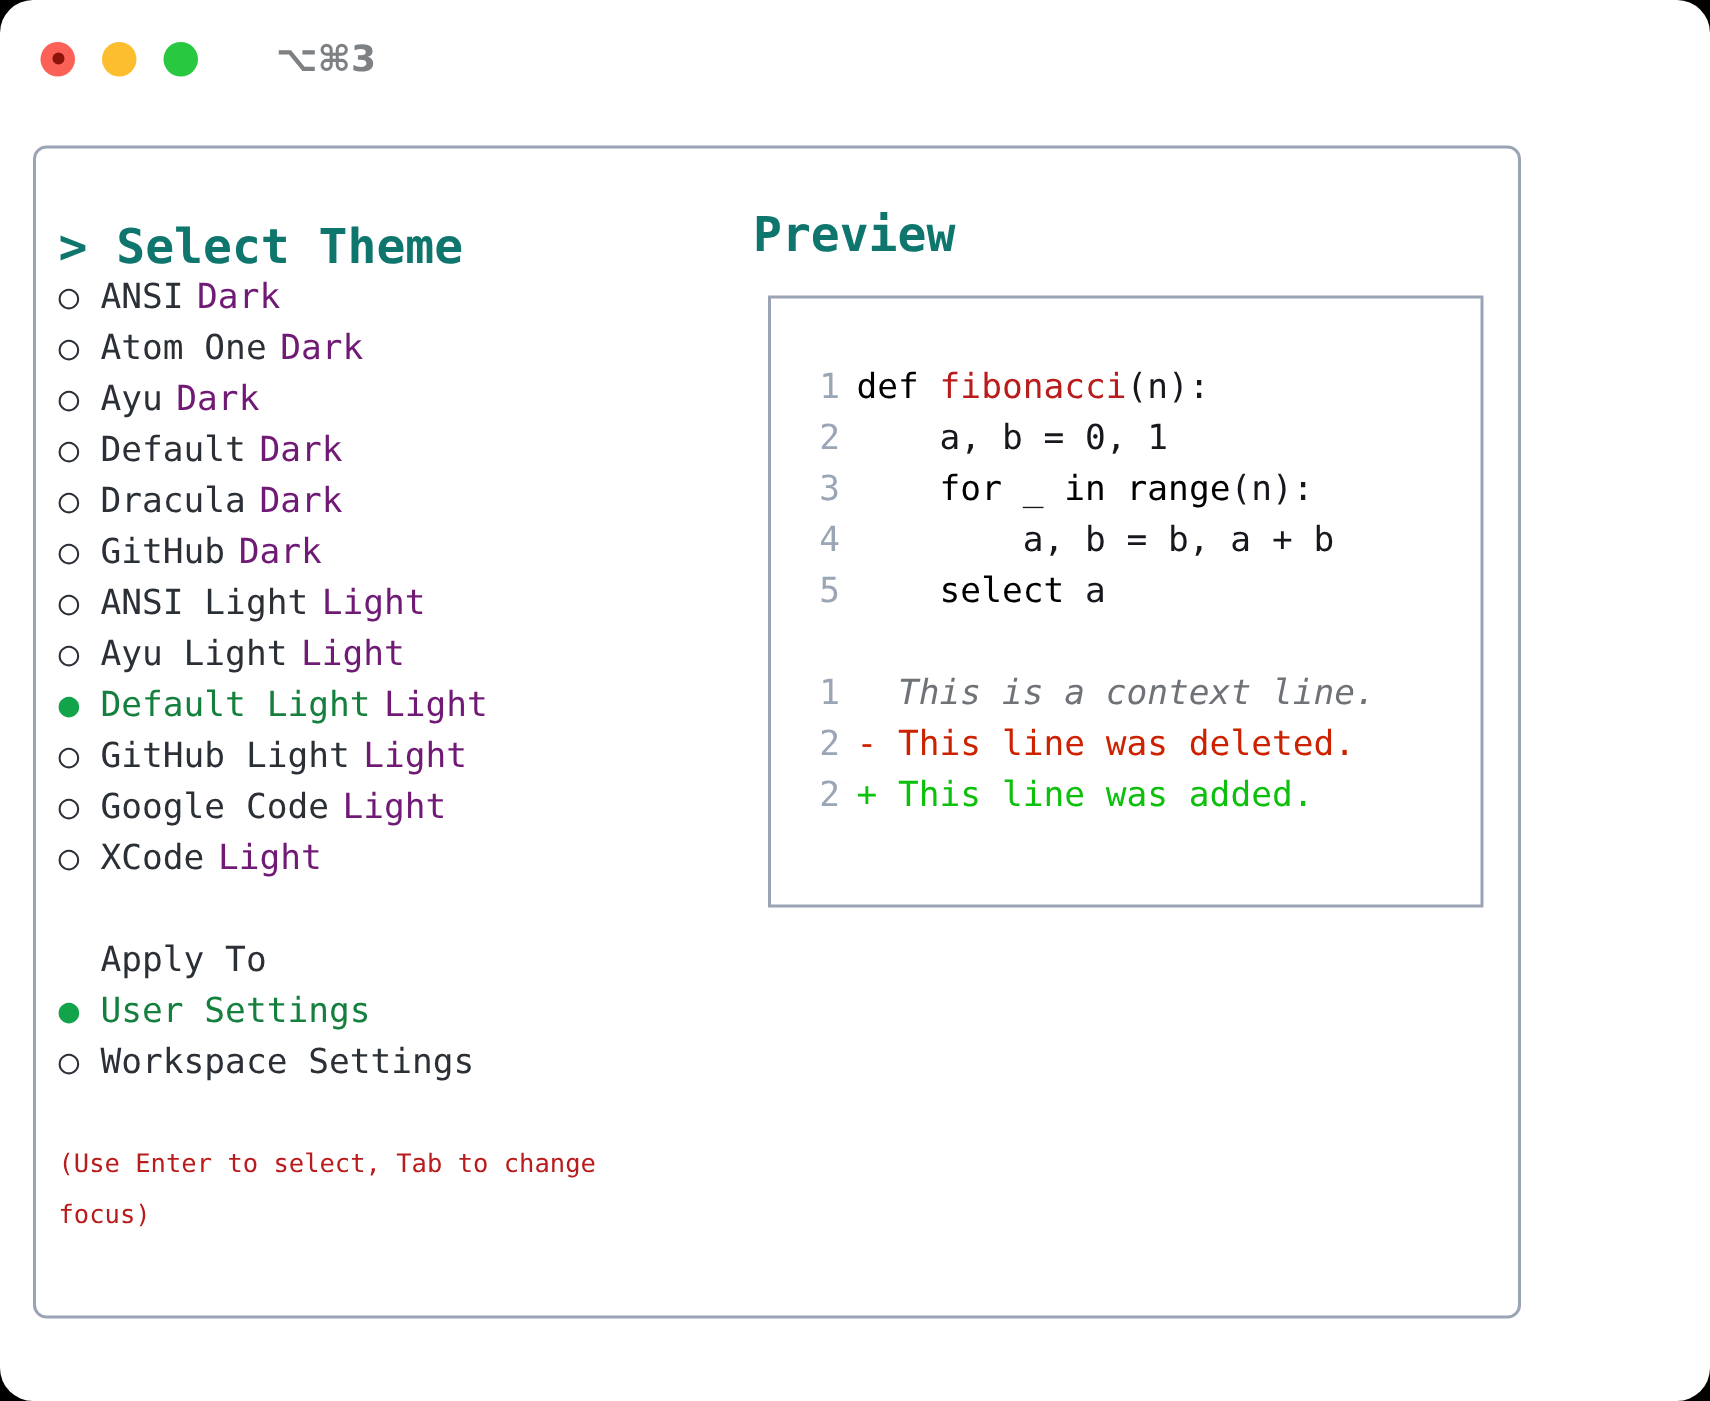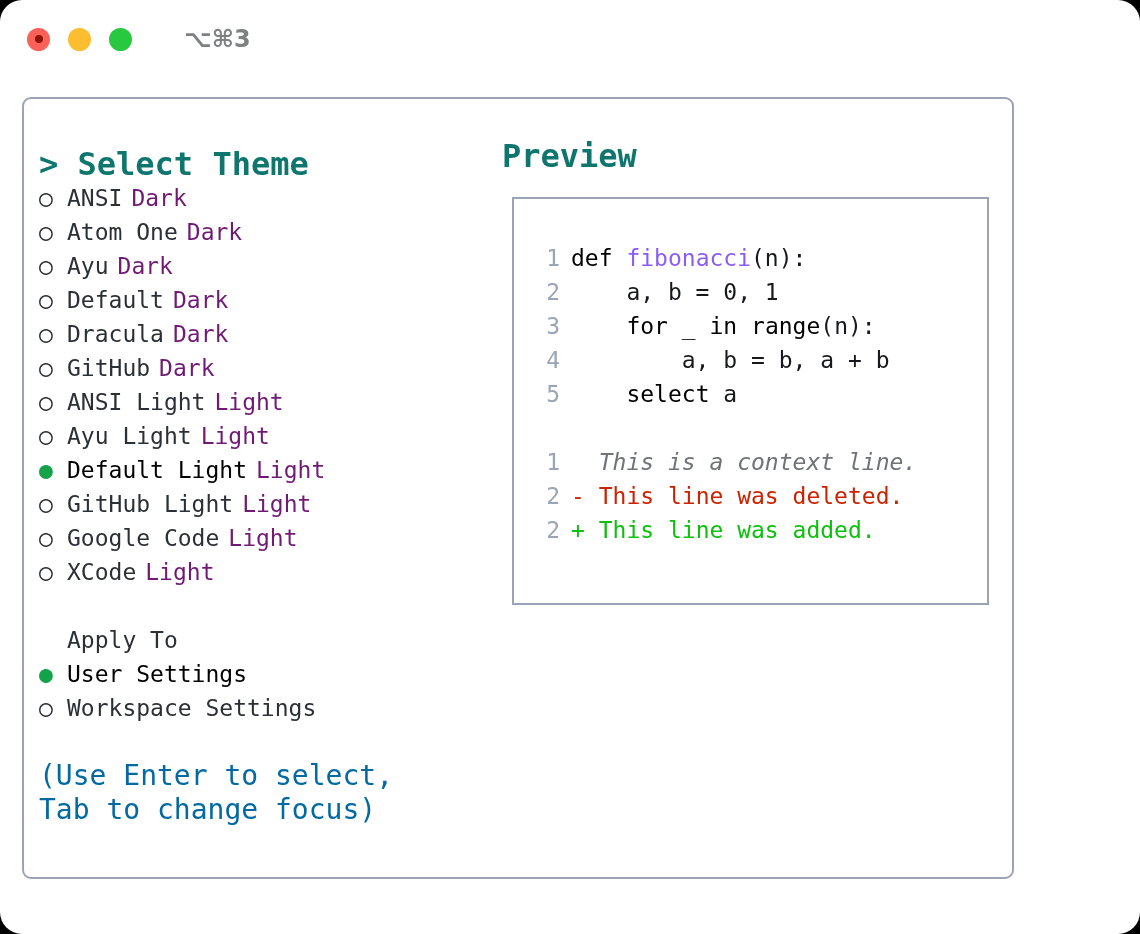--- a/index.html
+++ b/index.html
@@ -122,35 +122,35 @@
     width: 28px;
     flex: 0 0 28px;
     font-size: 23px;
     line-height: 34px;
   }
   .marker.unselected { color: #2b2f36; }
   .marker.selected   { color: #12a34b; }
   .marker.blank      { color: transparent; }
 
   .row-label { color: #2b2f36; }
-  .row-label.is-selected { color: #000000; }
+  .row-label.is-selected { color: #15803d; }
 
   .row-tag {
     color: #701a75;
     margin-left: 9px;
     text-align: center;
   }
 
   .spacer-row { height: 34px; }
 
   #hint {
     margin-top: 34px;
-    font-size: 28px;
-    line-height: 34px;
-    color: #0369a1;
+    font-size: 17px;
+    line-height: 34px;
+    color: #b91c1c;
     width: 412px;
     font-family: "DejaVu Sans Mono", "Liberation Mono", monospace;
   }
 
   
   #preview-box {
     position: absolute;
     left: 10px;
     top: 58px;
     width: 477px;
@@ -176,21 +176,21 @@
     flex: 0 0 30px;
     width: 30px;
     text-align: right;
     color: #9aa5b5;
     margin-right: 11px;
   }
 
   .code-text { color: #16181d; }
 
   .tok-kw     { color: #000000; }
-  .tok-fn     { color: #8b5cf6; }
+  .tok-fn     { color: #b91c1c; }
   .tok-plain  { color: #16181d; }
 
   .diff-gap { height: 34px; }
 
   .diff-line .dtext.context { color: #6f7378; font-style: italic; }
   .diff-line .dtext.deleted { color: #cc2200; }
   .diff-line .dtext.added   { color: #0cc00c; }
 </style>
 </head>
 <body>

